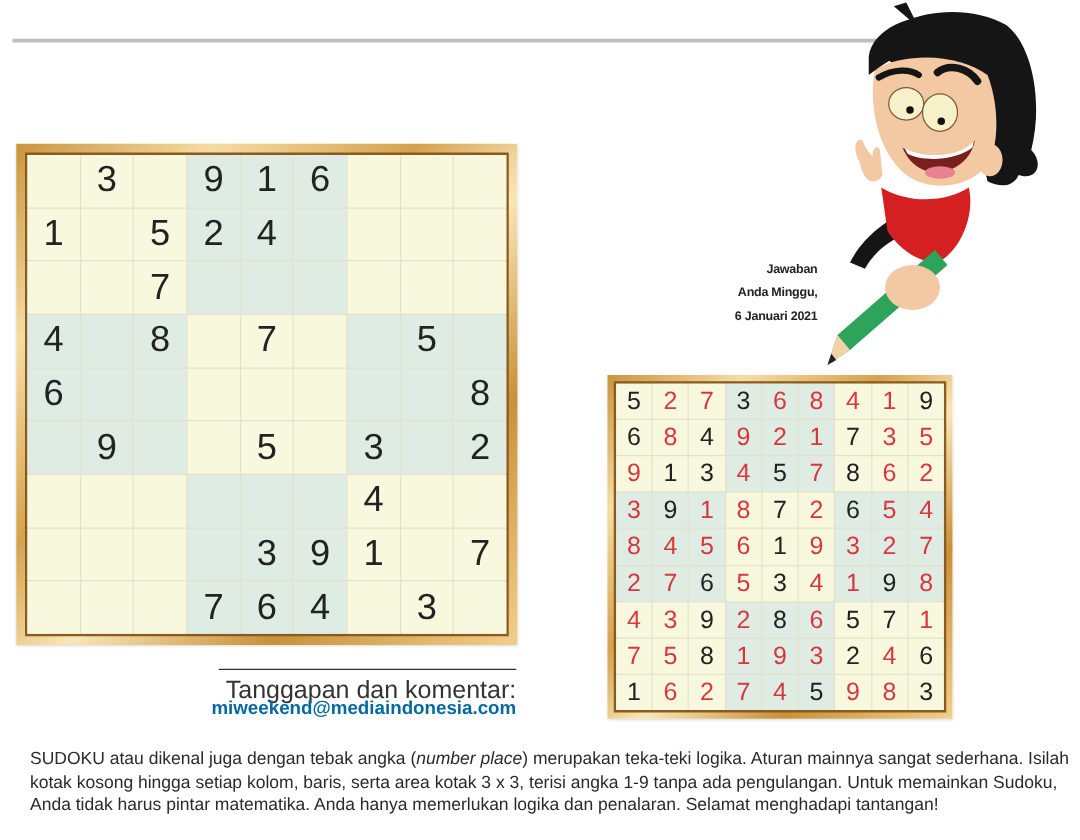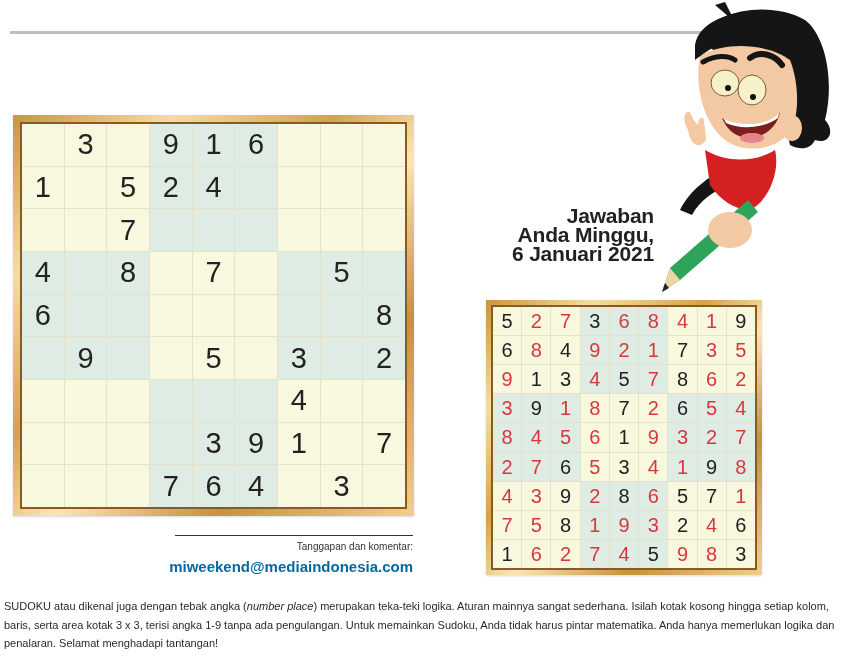--- a/index.html
+++ b/index.html
@@ -30,35 +30,35 @@
       background: #f7f8de; color: #222;
     }
     .cell.alt { background: #deece4; }
     .puzzle-grid .cell { font-size: 29px; line-height: 1; }
     .answer-grid .cell { font-size: 20px; line-height: 1; }
     .answer-grid .cell.red { color: #d9363e; }
     .answer-grid .cell.black { color: #222; }
 
     .answer-caption {
       position: absolute; right: 210px; top: 206px; text-align: right;
-      font-weight: bold; font-size: 21px; line-height: 19px; color: #222;
+      font-weight: bold; font-size: 10px; line-height: 19px; color: #222;
       letter-spacing: -0.2px;
     }
     .contact-rule {
       position: absolute; left: 175px; top: 535px; width: 238px; height: 1px; background: #333;
     }
     .contact-label {
-      position: absolute; right: 451px; top: 541px; font-size: 10px; color: #333; text-align: right;
+      position: absolute; right: 451px; top: 541px; font-size: 20px; color: #333; text-align: right;
     }
     .contact-email {
       position: absolute; right: 451px; top: 558px; font-size: 15px; font-weight: bold; color: #0369a1; text-align: right;
     }
     .description {
-      position: absolute; left: 4px; top: 597px; width: 840px;
-      font-size: 11px; line-height: 18.5px; color: #2a2a2a;
+      position: absolute; left: 24px; top: 597px; width: 840px;
+      font-size: 14px; line-height: 18.5px; color: #2a2a2a;
     }
     .description em { font-style: italic; }
 
     
     .mascot { position: absolute; left: 640px; top: 0; width: 224px; height: 300px; }
   </style>
 </head>
 <body>
 
 <div class="top-rule"></div>

